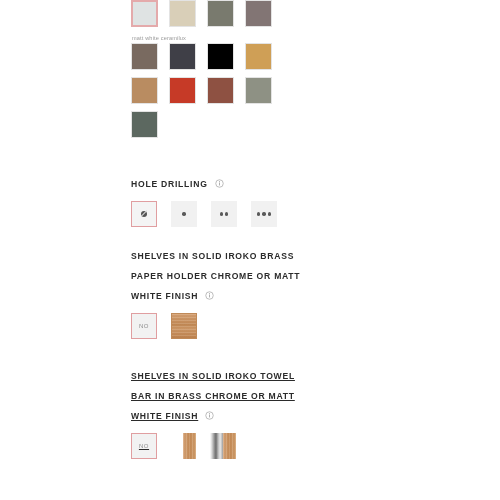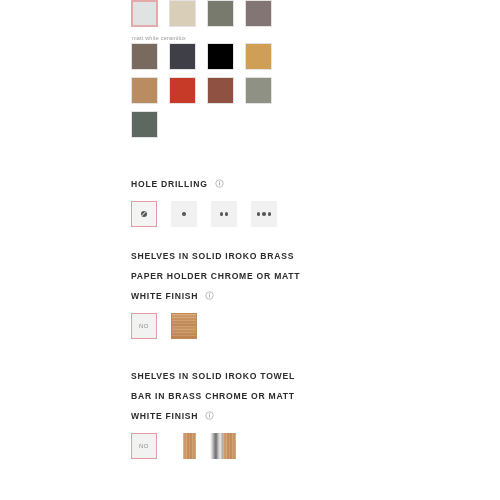--- a/index.html
+++ b/index.html
@@ -285,21 +285,21 @@
               </svg></span></div>
           <div class="option-row">
             <div class="option selected no-opt">
               <span class="opt-no-label">NO</span>
             </div>
             <div class="option" style="background: transparent; border: none;">
               <div class="wood-h"></div>
             </div>
           </div>
         </div>
-        <div class="section" style="margin-top: 26px;">
+        <div class="section" style="margin-top: 26px; text-decoration: underline;">
           <div class="title-wrap"><span class="section-title">SHELVES IN SOLID IROKO TOWEL BAR IN BRASS CHROME OR MATT WHITE FINISH</span><span class="info-icon"><svg viewBox="0 0 12 12" width="9" height="9">
                 <circle cx="6" cy="6" r="5" fill="none" stroke="#a8a8a8" stroke-width="1"></circle>
                 <rect x="5.4" y="4.6" width="1.2" height="4" fill="#a8a8a8"></rect>
                 <rect x="5.4" y="2.8" width="1.2" height="1.2" fill="#a8a8a8"></rect>
               </svg></span></div>
           <div class="option-row">
             <div class="option selected no-opt">
               <span class="opt-no-label">NO</span>
             </div>
             <div class="combo">

